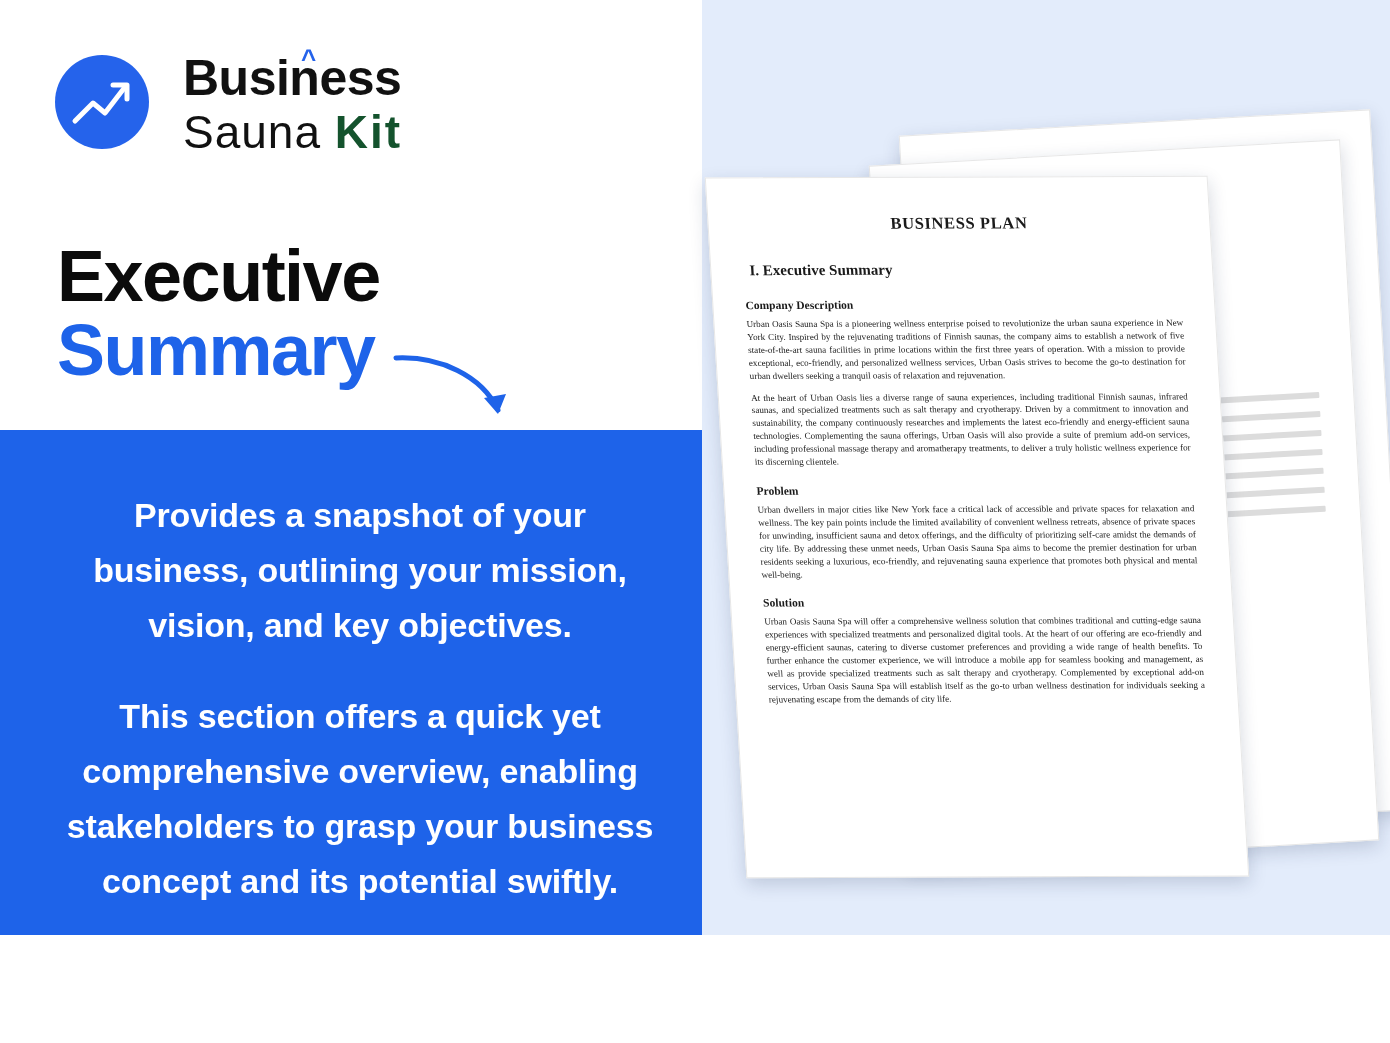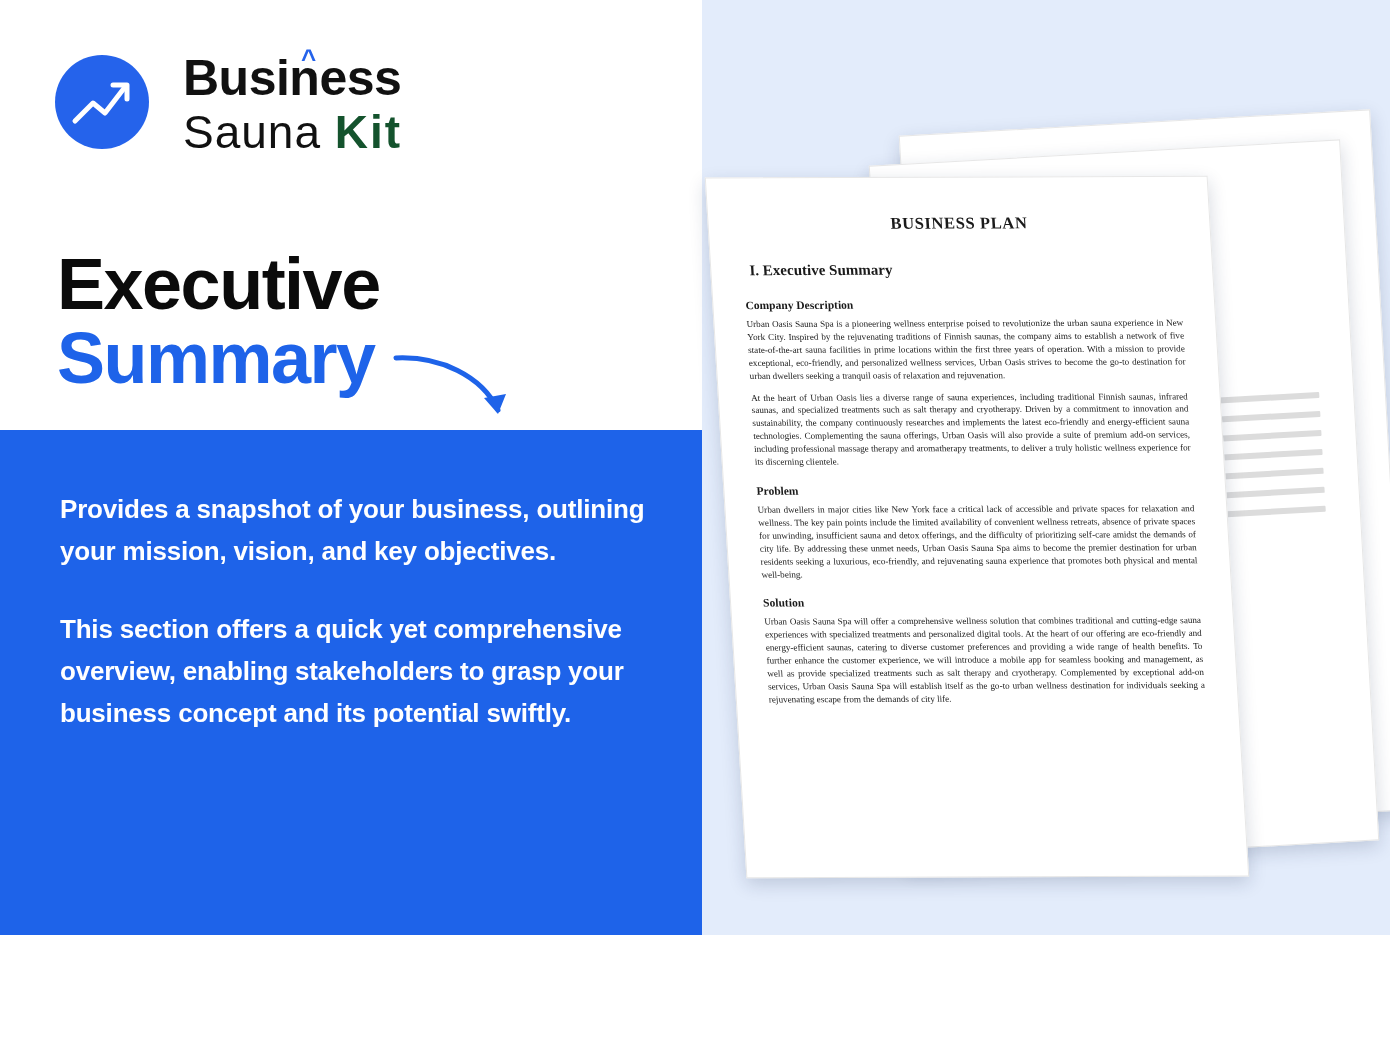--- a/index.html
+++ b/index.html
@@ -41,24 +41,25 @@
   .blue-block {
     position: absolute;
     left: 0;
     top: 430px;
     width: 702px;
     height: 505px;
     background: #1e63e9;
   }
   .blue-block .para {
     color: #ffffff;
-    font-size: 26px;
+    font-size: 34px;
     line-height: 1.62;
     font-weight: 700;
     letter-spacing: -0.2px;
+    text-align: center;
   }
   .blue-inner {
     position: absolute;
     left: 60px;
     top: 58px;
     width: 600px;
   }
   .para2 { margin-top: 36px; }
 
   
@@ -113,21 +114,20 @@
     font-weight: 700;
     letter-spacing: 2px;
   }
 
   
   .headline {
     position: absolute;
     left: 57px;
     top: 240px;
     width: 600px;
-    margin-top: 8px;
   }
   .headline .l1 {
     font-size: 72px;
     font-weight: 700;
     color: #0b0b0b;
     line-height: 1.0;
     letter-spacing: -1.5px;
   }
   .headline .l2 {
     font-size: 72px;

